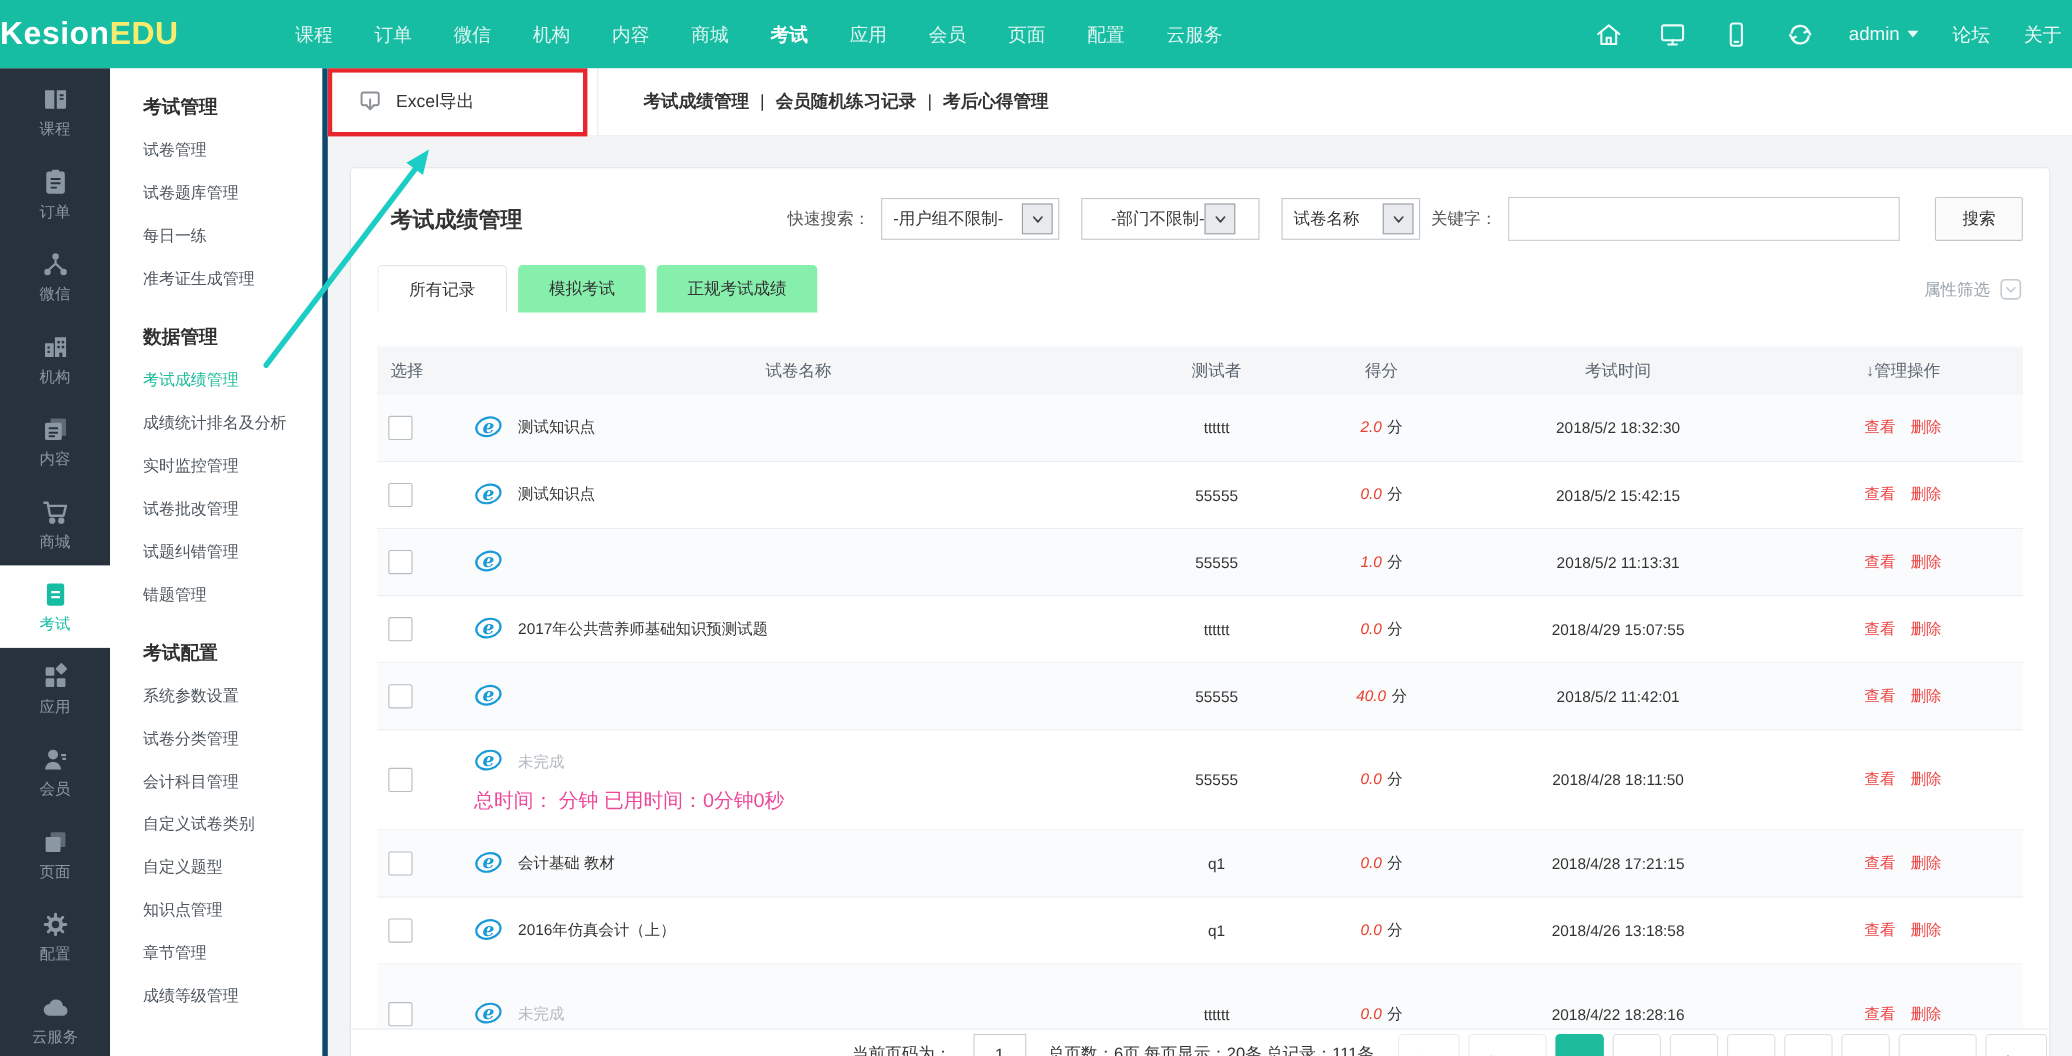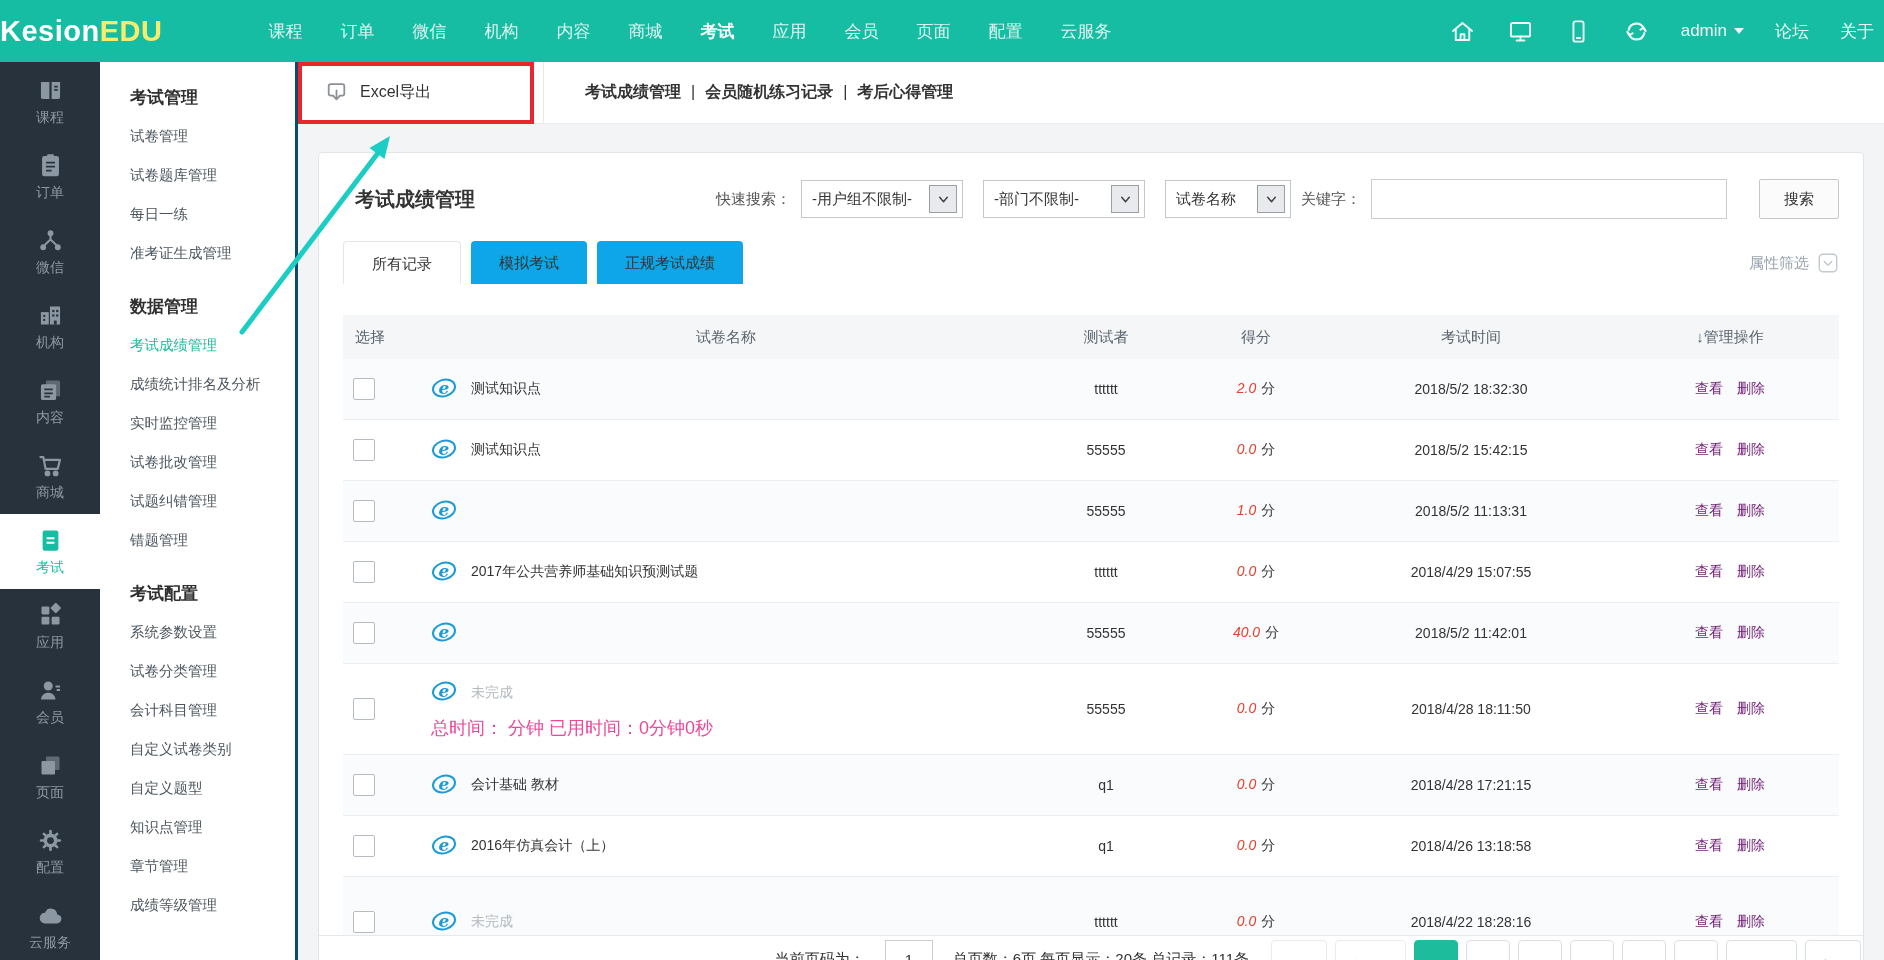--- a/index.html
+++ b/index.html
@@ -23,68 +23,68 @@
   .nav-link{cursor:pointer;}
   
   .iconbar{position:absolute;top:62px;left:0;width:100px;bottom:0;background:#28323d;overflow:hidden;padding-top:2px;}
   .iconbar-item{height:75px;display:flex;flex-direction:column;align-items:center;justify-content:center;gap:5px;color:#8b98a3;font-size:14px;cursor:pointer;}
   .iconbar-item svg{width:27px;height:27px;display:block;}
   .iconbar-item.active{background:#fff;color:#17bda3;}
   .cut{stroke:#28323d;}
   .cutf{fill:#28323d;}
   .iconbar-item.active .cut{stroke:#fff;}
   
-  .sidemenu{position:absolute;top:62px;left:100px;width:198px;bottom:0;background:#fff;border-right:3px solid #0c4a6e;box-sizing:border-box;padding:12px 0 0 30px;overflow:hidden;}
+  .sidemenu{position:absolute;top:62px;left:100px;width:198px;bottom:0;background:#fff;border-right:5px solid #0c4a6e;box-sizing:border-box;padding:12px 0 0 30px;overflow:hidden;}
   .menu-section-title{font-size:17px;font-weight:bold;color:#2f2f2f;margin:22px 0 8px;}
   .menu-section:first-child .menu-section-title{margin-top:12px;}
   .menu-item{font-size:14.5px;color:#4d565e;padding:10px 0;cursor:pointer;white-space:nowrap;}
   .menu-item.active{color:#1abc9c;}
   
   .toolbar{position:absolute;top:62px;left:298px;right:0;height:62px;background:#fff;border-bottom:1px solid #ebebeb;display:flex;align-items:center;z-index:5;box-sizing:border-box;}
   .export-btn{display:flex;align-items:center;gap:11px;margin-left:26px;font-size:16px;color:#333;cursor:pointer;}
   .export-btn svg{width:25px;height:25px;color:#8a9096;}
   .toolbar-divider{position:absolute;left:245px;top:0;width:1px;height:61px;background:#e9e9e9;}
   .red-box{position:absolute;left:0;top:0;width:236px;height:62px;border:4px solid #e8262d;box-sizing:border-box;pointer-events:none;z-index:40;}
   .breadcrumb{position:absolute;left:287px;font-size:16px;font-weight:600;color:#333;white-space:nowrap;}
   .crumb{cursor:pointer;}
   .crumb-sep{margin:0 10px;color:#333;font-weight:400;}
   
   .card{position:absolute;top:152px;left:318px;width:1546px;height:880px;background:#fff;border:1px solid #e2e5e8;border-radius:4px;box-sizing:border-box;padding:0 24px;overflow:hidden;}
   .card-head{display:flex;align-items:center;margin-top:24px;height:44px;}
   .card-title{font-size:20px;font-weight:bold;color:#333;margin-left:12px;}
   .filters{margin-left:auto;display:flex;align-items:center;gap:10px;}
   .lbl{font-size:15px;color:#555;white-space:nowrap;}
   .selectbox{height:38px;border:1px solid #c3c7cb;background:#fff;display:flex;align-items:center;justify-content:space-between;padding:0 5px 0 10px;font-size:15px;color:#333;box-sizing:border-box;cursor:pointer;}
-  .sel-1{width:162px;}.sel-2{width:162px;}.sel-3{width:126px;}
+  .sel-1{width:162px;}.sel-2{width:162px;justify-content:center;}.sel-3{width:126px;}
   .sel-arrow{width:26px;height:26px;border:1px solid #9aa0a6;background:#e8eaed;display:flex;align-items:center;justify-content:center;flex:none;}
   .sel-arrow svg{width:13px;height:13px;}
   .kw-input{width:356px;height:40px;border:1px solid #c9cdd1;box-sizing:border-box;font-size:15px;padding:0 10px;outline:none;}
   .search-btn{width:80px;height:40px;border:1px solid #c3c7cb;background:#fbfbfb;border-radius:2px;font-size:15px;color:#333;margin-left:22px;cursor:pointer;font-family:inherit;}
   
   .tabs-row{display:flex;align-items:flex-start;margin-top:20px;height:44px;}
-  .tab{height:43px;line-height:43px;padding:0 28px;font-size:15px;color:#333;background:#0ea5e9;border-radius:4px 4px 0 0;margin-right:10px;cursor:pointer;box-sizing:border-box;}
+  .tab{height:43px;line-height:43px;padding:0 28px;font-size:15px;color:#333;background:#86efac;border-radius:4px 4px 0 0;margin-right:10px;cursor:pointer;box-sizing:border-box;}
   .tab.active{background:#fff;border:1px solid #e3e6e8;border-bottom:1px solid #fff;}
   .attr-filter{margin-left:auto;align-self:center;display:flex;align-items:center;gap:8px;color:#9aa4ad;font-size:15px;cursor:pointer;}
   .attr-filter svg{width:22px;height:22px;color:#c3cad0;}
   
   .thead{display:flex;align-items:center;height:44px;background:#f4f6f7;margin-top:30px;font-size:15px;color:#5a6570;}
   .trow{display:flex;align-items:center;min-height:60px;border-bottom:1px solid #eceff1;font-size:14px;color:#333;}
   .trow.double{min-height:90px;}
   .tbody .trow:nth-child(odd){background:#fafbfc;}
   .c-check{width:88px;padding-left:10px;box-sizing:border-box;flex:none;}
   .thead .c-check{padding-left:12px;}
   .c-name{flex:1;display:flex;align-items:center;gap:14px;min-width:0;}
   .thead .c-name{justify-content:center;}
   .c-tester{width:170px;text-align:center;flex:none;}
   .c-score{width:130px;text-align:center;flex:none;}
   .c-time{width:300px;text-align:center;flex:none;}
   .c-act{width:218px;text-align:center;flex:none;}
   .cb{display:inline-block;width:20px;height:20px;background:#fff;border:1px solid #b6bcc1;border-radius:2px;cursor:pointer;vertical-align:middle;}
   .score-num{color:#e8402d;margin-right:5px;font-style:italic;}
-  .op-link{color:#701a75;margin:0 7px;cursor:pointer;}
+  .op-link{color:#ef4444;margin:0 7px;cursor:pointer;}
   .name-lines{display:flex;flex-direction:column;gap:9px;}
   .name-line1{display:flex;align-items:center;gap:14px;}
   .name-gray{color:#b3bac0;}
   .name-sub{color:#ec4899;font-size:18px;}
   
   .pagination{position:absolute;left:0;right:0;top:782px;height:140px;background:#fff;border-top:1px solid #e6e9ec;display:flex;align-items:flex-start;justify-content:flex-end;gap:8px;padding:4px 2px 0 0;box-sizing:border-box;z-index:10;font-size:15px;color:#333;}
   .pg-text{line-height:38px;white-space:nowrap;}
   .pg-current{display:inline-block;width:46px;height:38px;line-height:38px;border:1px solid #c9cdd1;text-align:center;margin:0 12px;background:#fff;}
   .pg-summary{margin-right:14px;}
   .pg-btn{min-width:44px;height:46px;border:1px solid #dadfe3;border-radius:4px;background:#fff;color:#4a5560;font-size:15px;padding:9px 12px 0;box-sizing:border-box;text-align:center;cursor:pointer;white-space:nowrap;}

